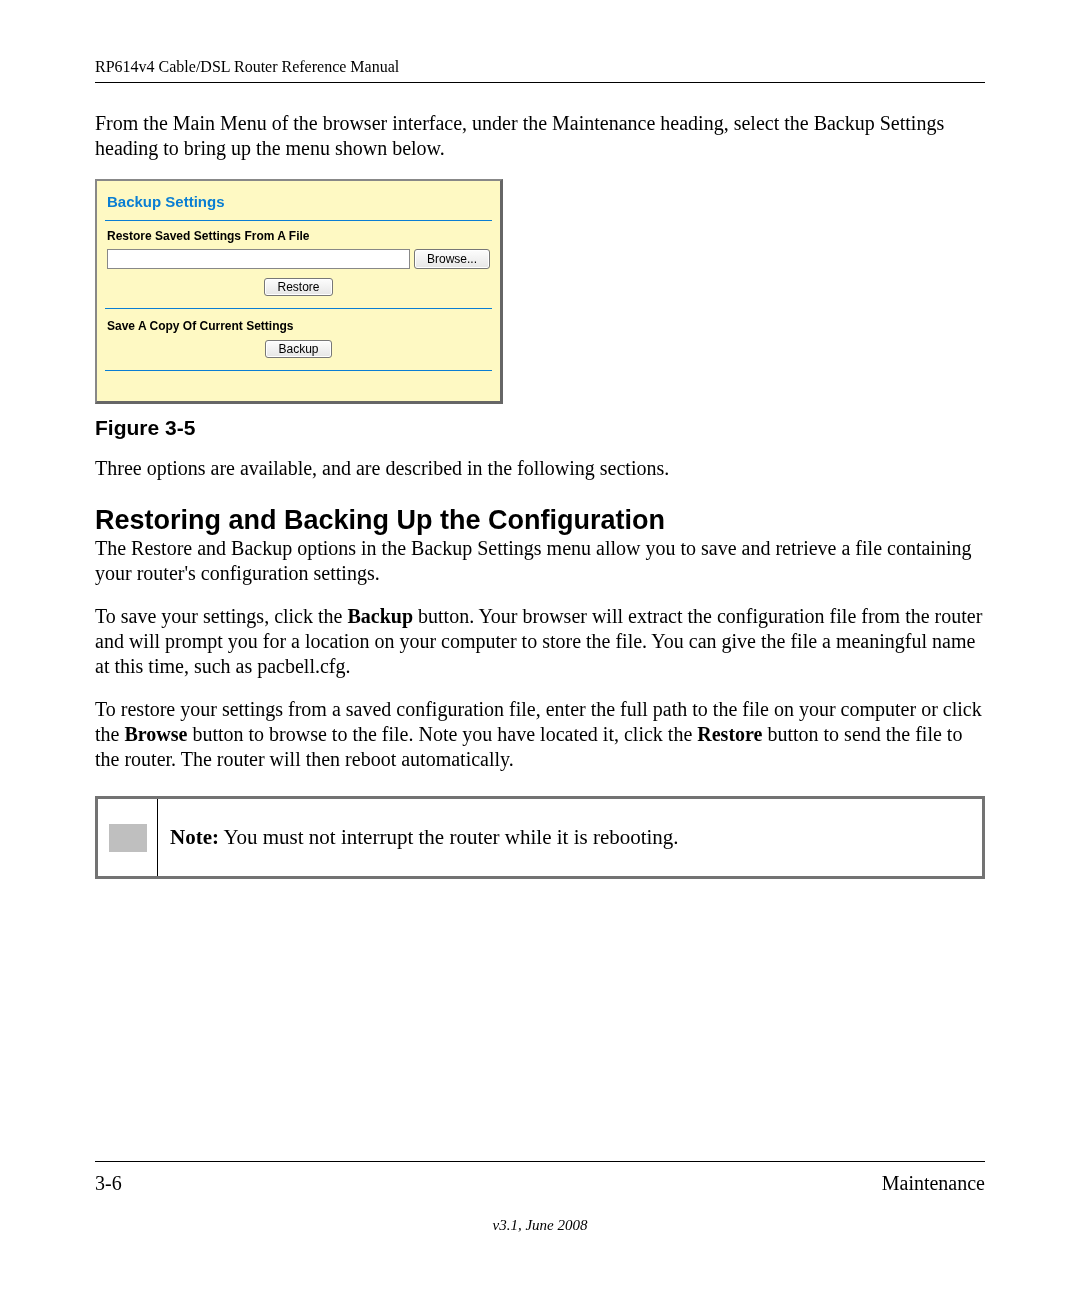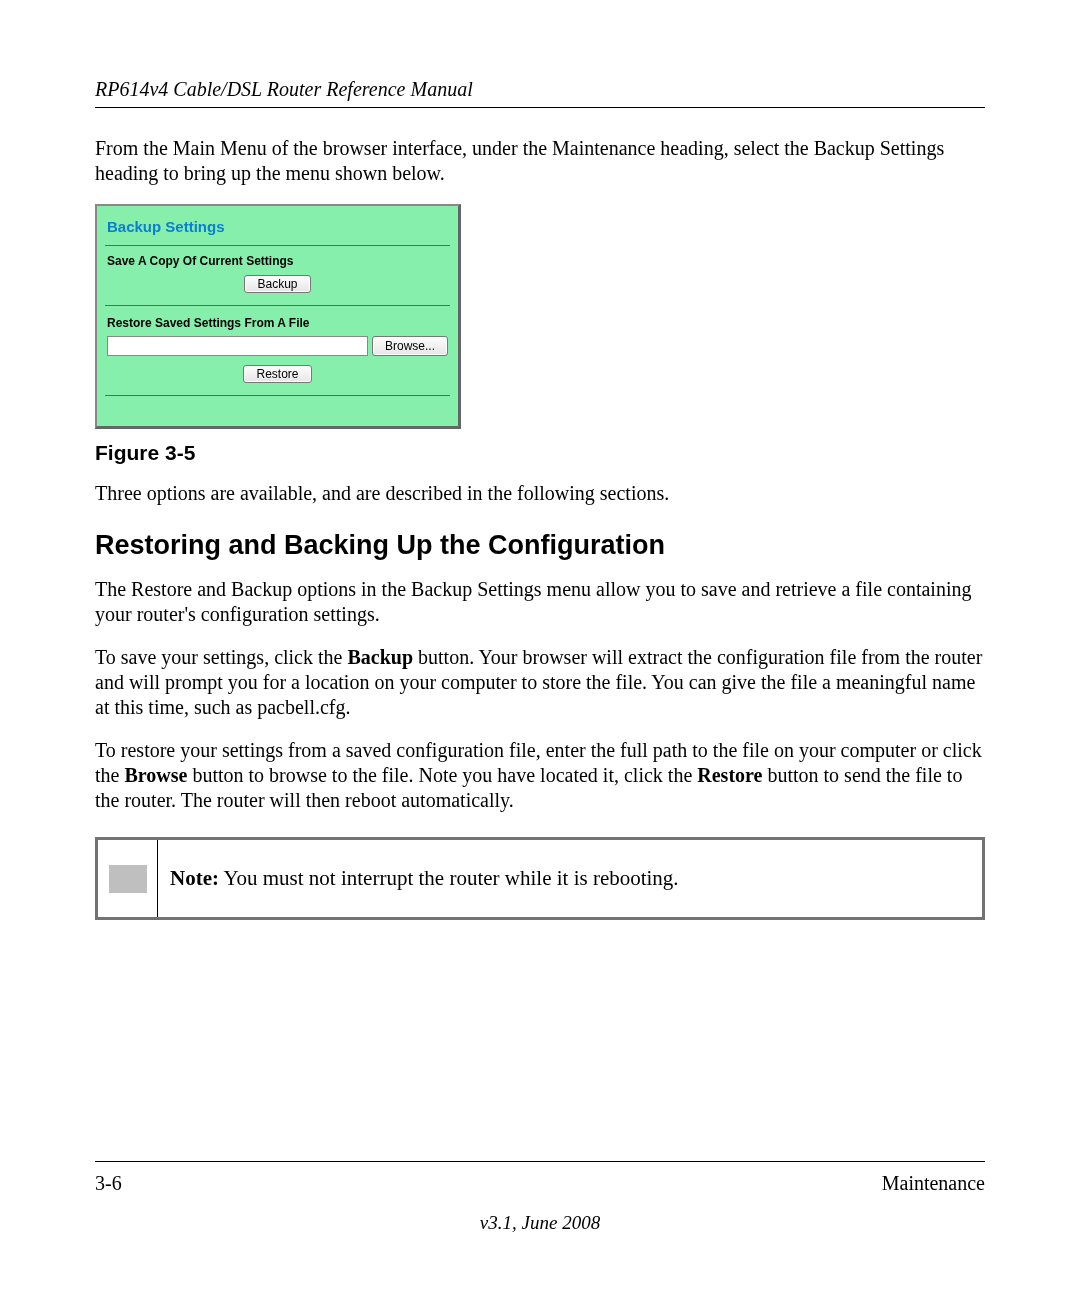--- a/index.html
+++ b/index.html
@@ -6,47 +6,45 @@
     body {
       width: 1080px;
       height: 1296px;
       background: #fff;
       font-family: "Times New Roman", Times, serif;
       color: #000;
       position: relative;
       padding: 58px 95px 0 95px;
     }
     .header-title {
-      font-style: italic;
-      font-size: 20px;
+      font-size: 16px;
       margin-bottom: 6px;
-      margin-top: 20px;
     }
     .header-rule {
       border: none;
       border-top: 1px solid #000;
       margin-bottom: 28px;
     }
     .body-text {
       font-size: 20px;
       line-height: 1.25;
       margin-bottom: 18px;
     }
     .b { font-weight: bold; }
     
     .figure {
       margin-top: 6px;
       margin-bottom: 12px;
     }
     .screenshot {
-      width: 366px;
+      width: 408px;
       border: 2px solid #888;
       border-right: 3px solid #666;
       border-bottom: 3px solid #666;
-      background: #86efac;
+      background: #fef9c3;
       font-family: Arial, Helvetica, sans-serif;
       padding: 8px 8px 28px 8px;
     }
     .screenshot-title {
       color: #0a7ed3;
       font-weight: bold;
       font-size: 15px;
       padding: 4px 2px 10px 2px;
     }
     .section {
@@ -93,21 +91,21 @@
       font-family: Arial, Helvetica, sans-serif;
       font-weight: bold;
       font-size: 21px;
       margin-bottom: 16px;
     }
     .section-heading {
       font-family: Arial, Helvetica, sans-serif;
       font-weight: bold;
       font-size: 27px;
       margin-top: 24px;
-      margin-bottom: 16px;
+      margin-bottom: 0;
     }
     
     .note-box {
       display: flex;
       border: 3px solid #737373;
       width: 100%;
       margin-top: 24px;
     }
     .note-icon-cell {
       width: 60px;
@@ -144,53 +142,53 @@
       justify-content: space-between;
       font-size: 20px;
     }
     .footer-center {
       position: absolute;
       left: 0;
       right: 0;
       bottom: 62px;
       text-align: center;
       font-style: italic;
-      font-size: 19px;
+      font-size: 15px;
     }
   </style>
 </head>
 <body>
 
 <div class="header-title">RP614v4 Cable/DSL Router Reference Manual</div>
 <hr class="header-rule">
 
 <p class="body-text">From the Main Menu of the browser interface, under the Maintenance heading, select the Backup Settings heading to bring up the menu shown below.</p>
 
 <div class="figure">
   <div class="screenshot">
     <div class="screenshot-title">Backup Settings</div>
-
-    <div class="section">
-      <div class="section-label">Save A Copy Of Current Settings</div>
-      <div class="btn-row-center">
-        <button class="btn">Backup</button>
-      </div>
-    </div>
 
     <div class="section">
       <div class="section-label">Restore Saved Settings From A File</div>
       <div class="file-row">
         <input class="file-input" value="" style="">
         <button class="btn">Browse...</button>
       </div>
       <div class="btn-row-center">
         <button class="btn">Restore</button>
       </div>
     </div>
 
+    <div class="section">
+      <div class="section-label">Save A Copy Of Current Settings</div>
+      <div class="btn-row-center">
+        <button class="btn">Backup</button>
+      </div>
+    </div>
+
   </div>
 </div>
 
 <div class="figure-caption">Figure 3-5</div>
 
 <p class="body-text">Three options are available, and are described in the following sections.</p>
 
 <h2 class="section-heading">Restoring and Backing Up the Configuration</h2>
 
 <p class="body-text">The Restore and Backup options in the Backup Settings menu allow you to save and retrieve a file containing your router's configuration settings.</p>

